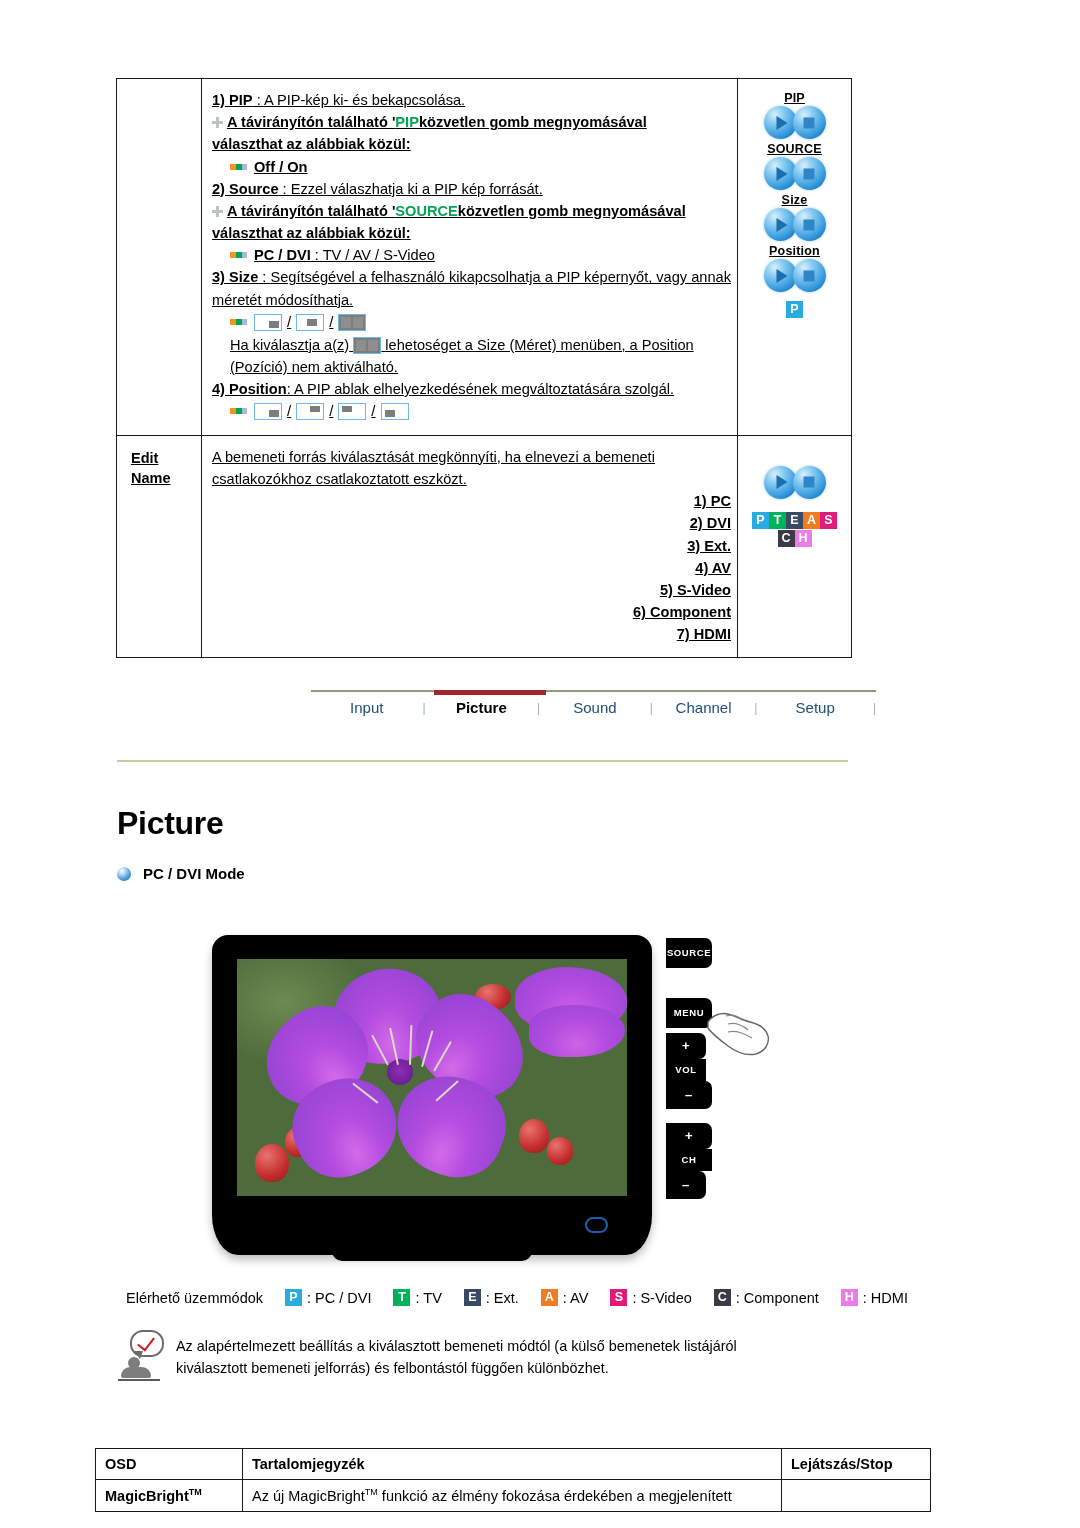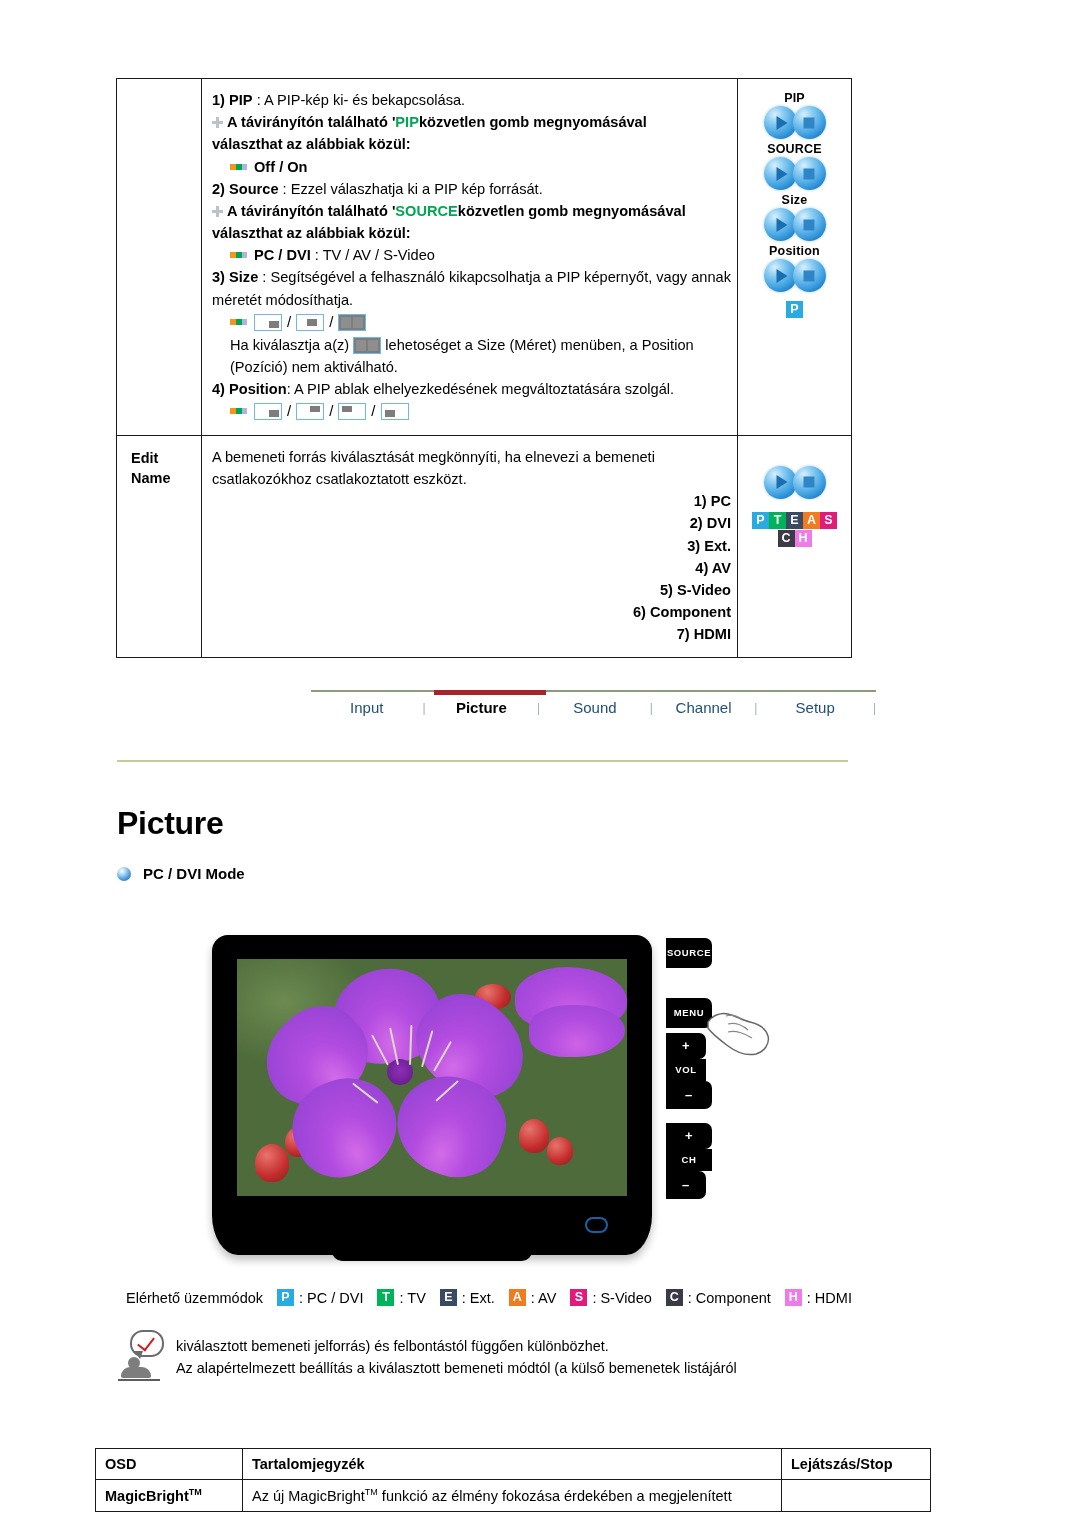--- a/index.html
+++ b/index.html
@@ -23,20 +23,21 @@
     top: 78px;
     width: 732px;
     border-collapse: collapse;
     table-layout: fixed;
   }
   .spec-table td {
     border: 1.5px solid #1a1a1a;
     vertical-align: top;
     padding: 0;
     background: #fff;
+    text-decoration: underline;
   }
   .col-label { width: 84px; }
   .col-body  { width: 535px; }
   .col-icon  { width: 113px; }
 
   .cell-pad { padding: 10px 6px 12px 10px; }
 
   .body-text {
     font-size: 14.6px;
     line-height: 1.52;
@@ -335,20 +336,21 @@
 
   
   .legend {
     position: absolute;
     left: 126px;
     top: 1289px;
     font-size: 14.5px;
     display: flex;
     align-items: center;
     white-space: nowrap;
+    gap: 8px;
   }
   .legend .lbl { margin-right: 14px; }
   .legend .it { margin-right: 14px; display: inline-flex; align-items: center; }
   .legend .it .badge { margin-right: 5px; }
 
   
   .note {
     position: absolute;
     left: 118px;
     top: 1330px;
@@ -686,22 +688,22 @@
   <div class="note-icon">
     <div class="bubble">
         <div class="chk"></div>
       </div>
     <div class="bubble-tail"></div>
     <div class="person-head"></div>
     <div class="person-body"></div>
     <div class="person-base"></div>
   </div>
   <div class="note-text">
+    <div>Az alapértelmezett beállítás a kiválasztott bemeneti módtól (a külső bemenetek listájáról</div>
     <div>kiválasztott bemeneti jelforrás) és felbontástól függően különbözhet.</div>
-    <div>Az alapértelmezett beállítás a kiválasztott bemeneti módtól (a külső bemenetek listájáról</div>
   </div>
 </div>
 
 <table class="osd-table">
   <tbody>
       <tr class="head">
     <td class="osd-c1">OSD</td>
     <td class="osd-c2">Tartalomjegyzék</td>
     <td class="osd-c3">Lejátszás/Stop</td>
   </tr>

